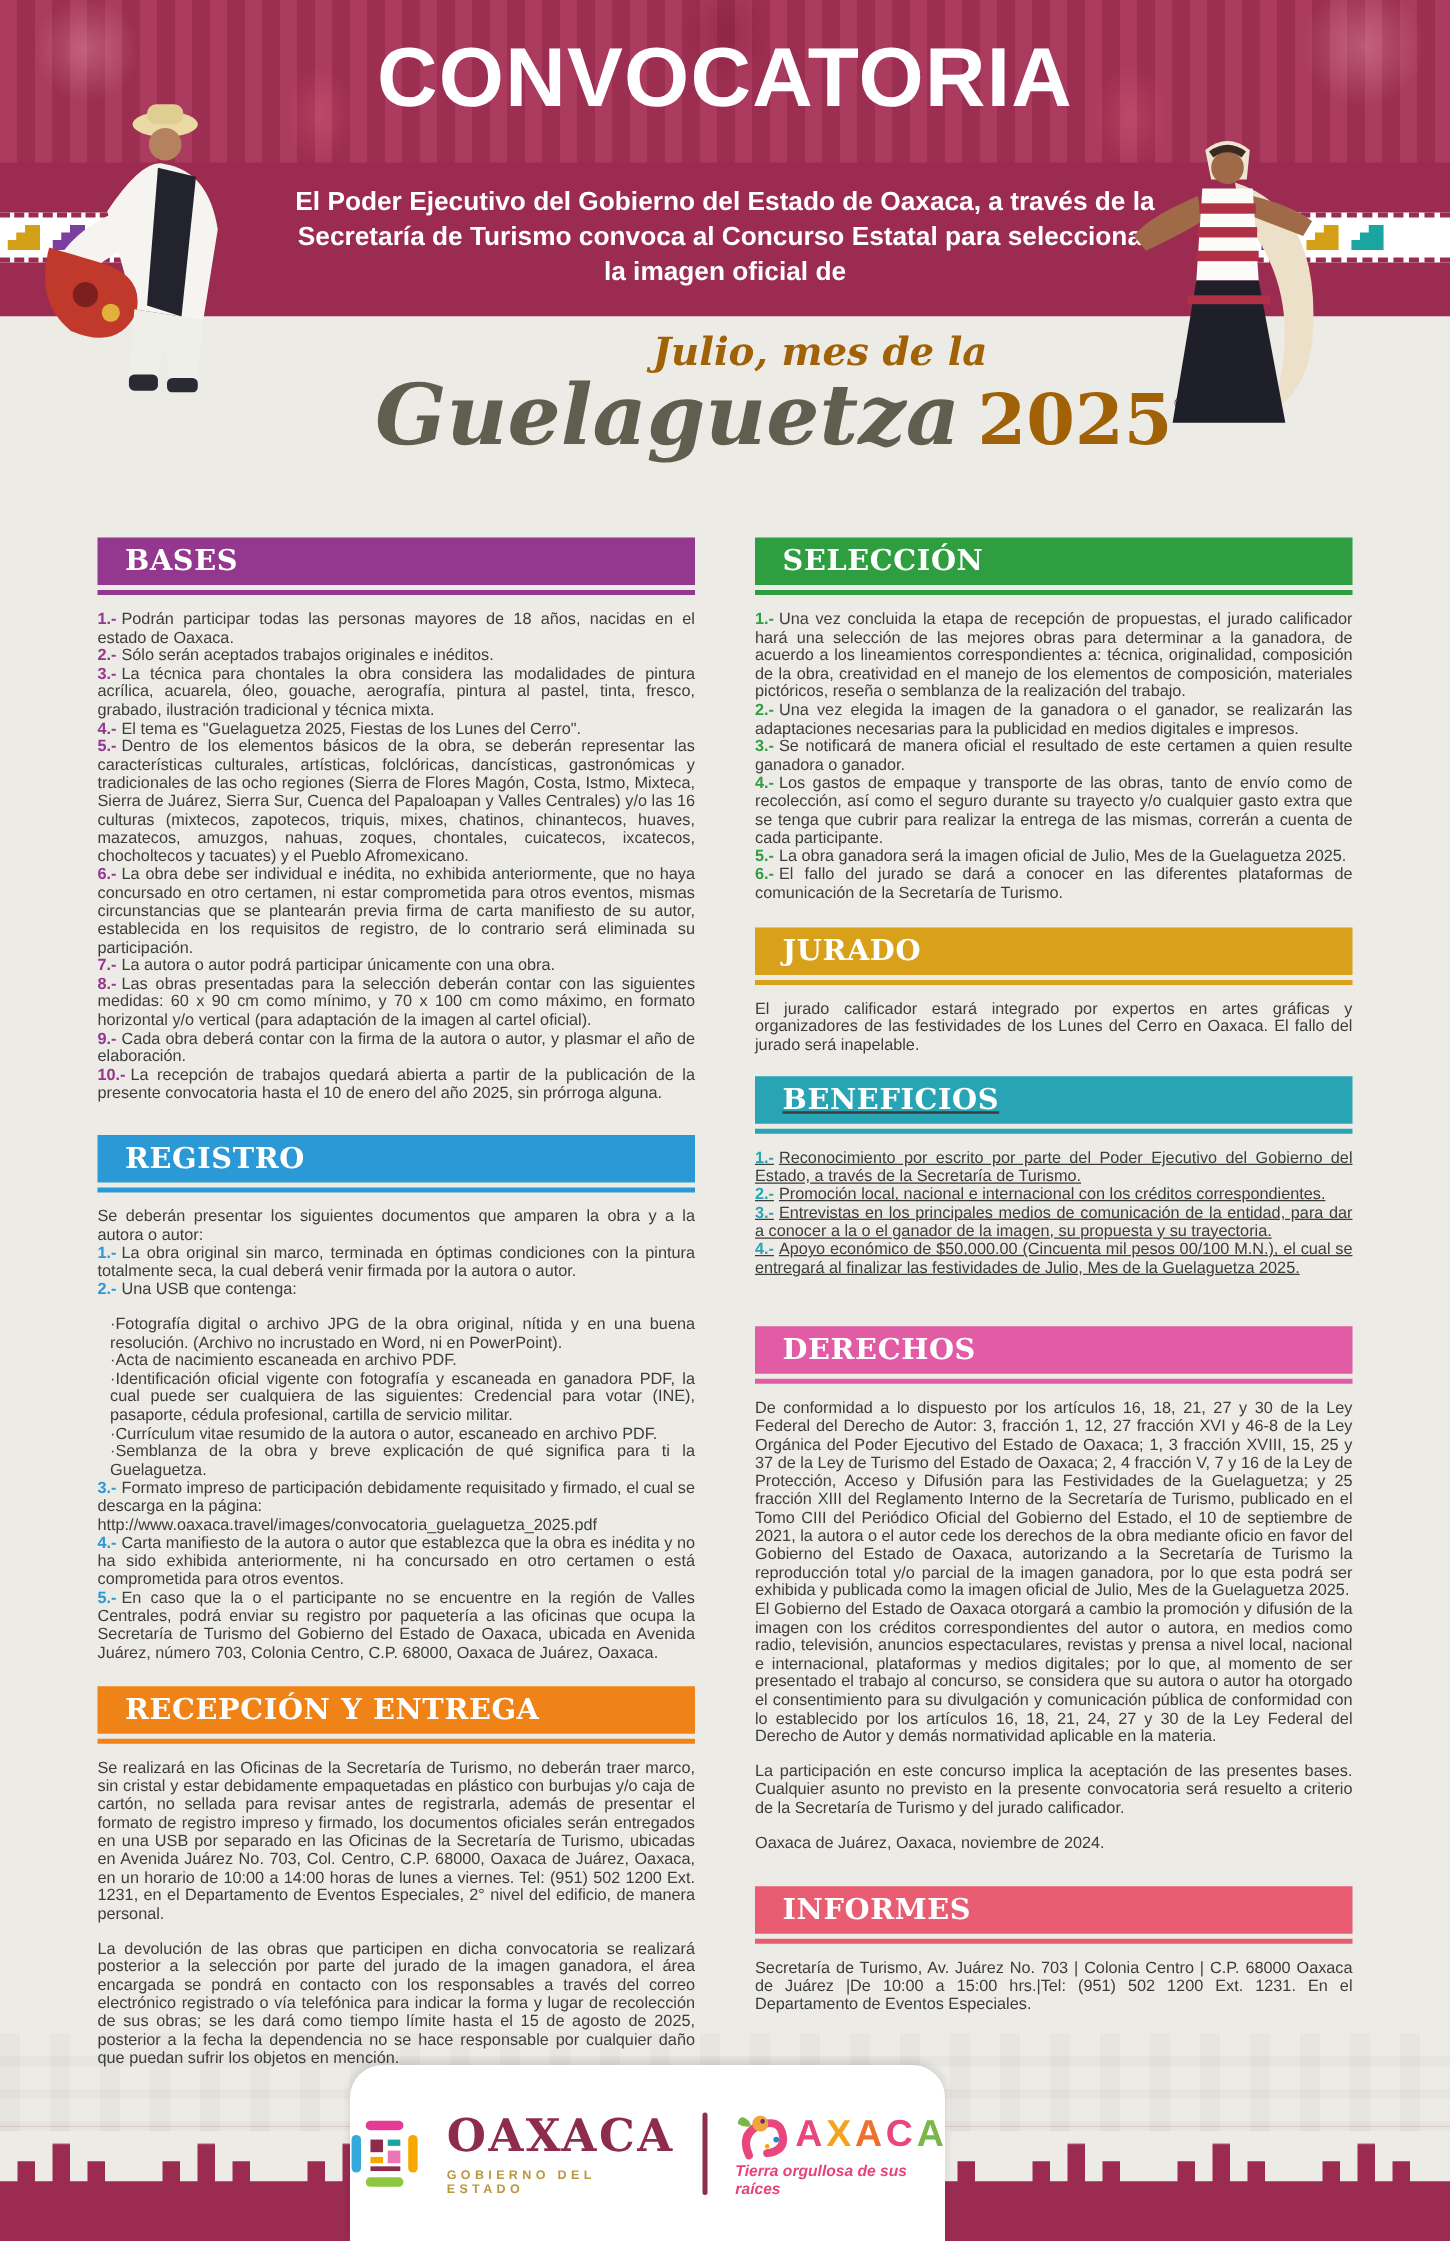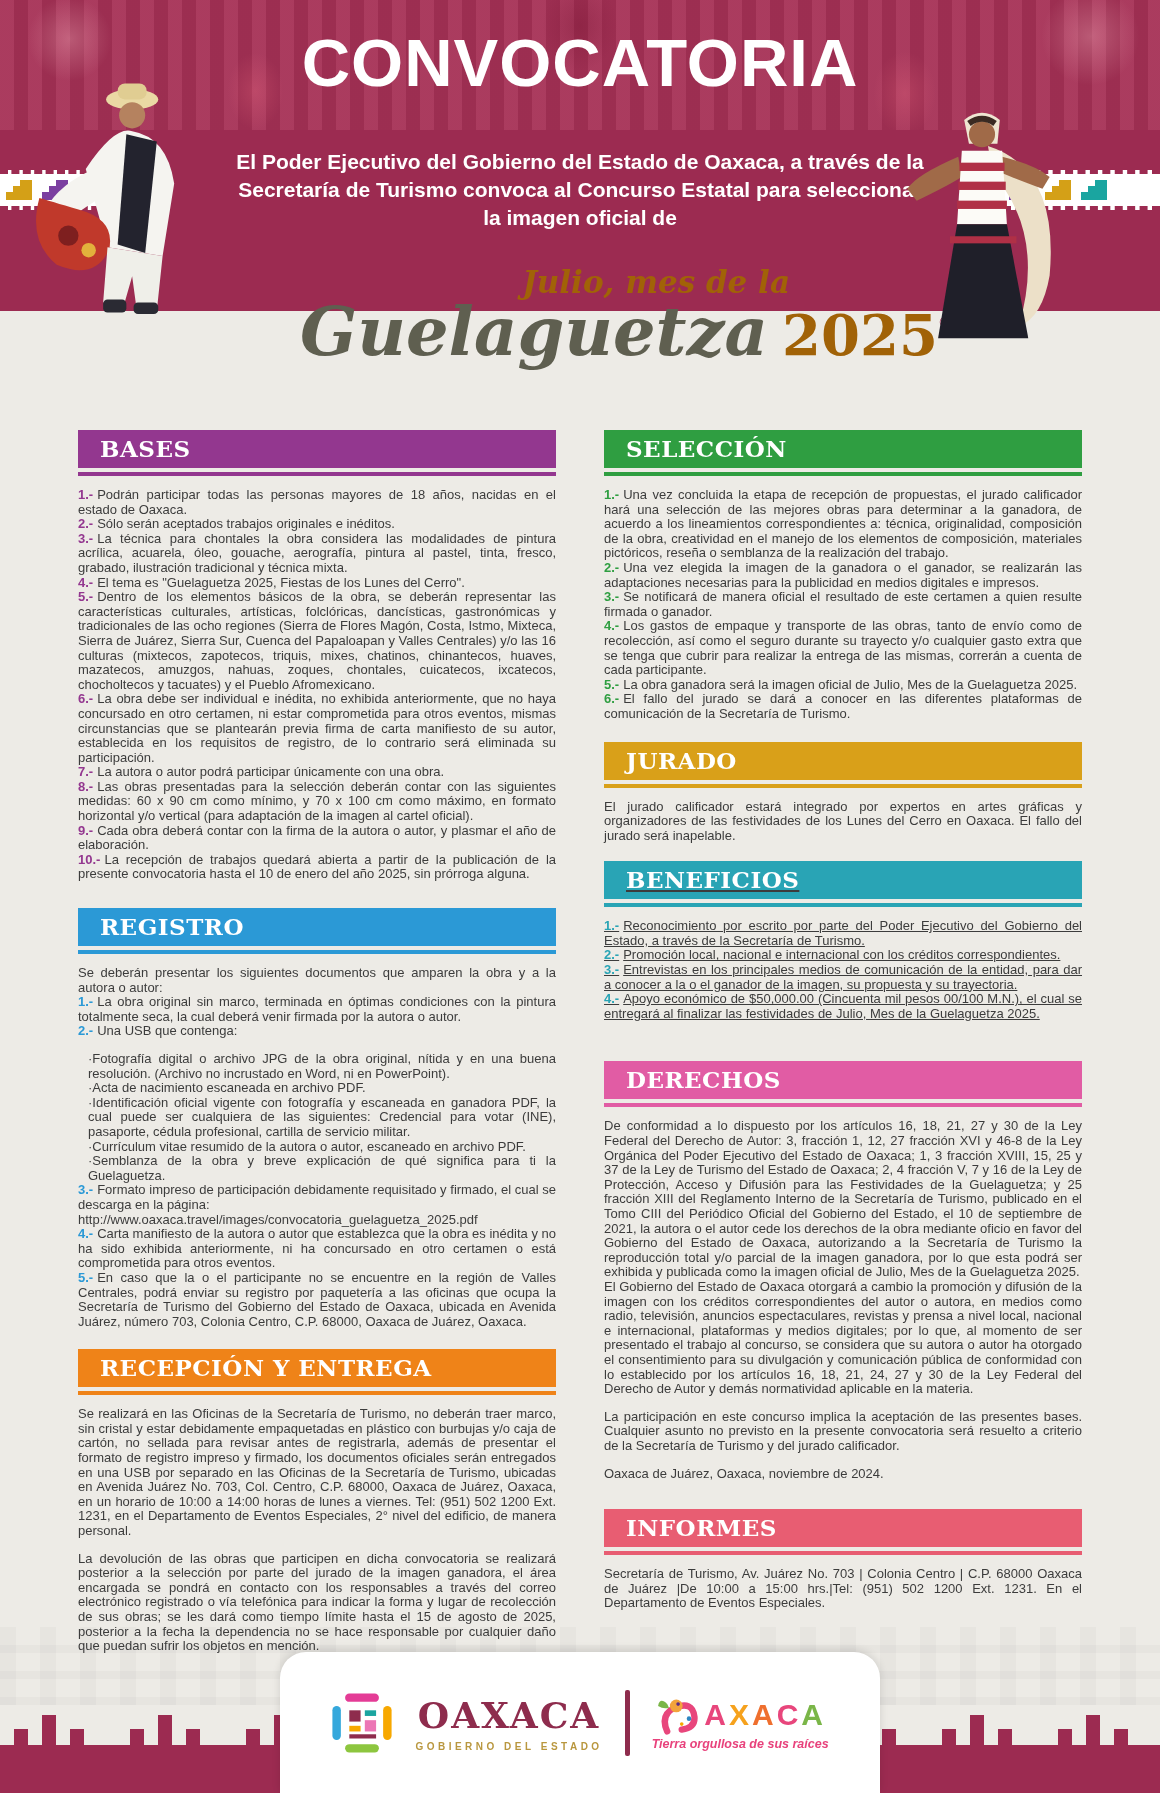--- a/index.html
+++ b/index.html
@@ -1,19 +1,19 @@
 <!DOCTYPE html>
 <html><head>
 <meta charset="utf-8">
 <style>
   html,body{margin:0;padding:0;}
   .page{position:relative;width:1160px;height:1793px;background:#edebe6;overflow:hidden;
         font-family:"Liberation Sans",sans-serif;color:#3c3c3c;}
   
-  .hero{position:absolute;top:0;left:0;width:100%;height:311px;background:#9c2b51;}
+  .hero{position:absolute;top:0;left:0;width:100%;height:253px;background:#9c2b51;}
   .hero::before{content:"";position:absolute;top:0;left:0;width:100%;height:130px;
      background:
        radial-gradient(60px 60px at 6% 30%, rgba(255,190,200,.30), rgba(255,190,200,0) 70%),
        radial-gradient(70px 70px at 94% 28%, rgba(255,190,200,.30), rgba(255,190,200,0) 70%),
        radial-gradient(40px 55px at 22% 70%, rgba(255,120,140,.22), rgba(255,120,140,0) 70%),
        radial-gradient(45px 60px at 78% 72%, rgba(255,120,140,.22), rgba(255,120,140,0) 70%),
        radial-gradient(50px 60px at 50% 20%, rgba(120,20,50,.35), rgba(120,20,50,0) 75%),
        repeating-linear-gradient(90deg, rgba(255,255,255,.05) 0 14px, rgba(0,0,0,.06) 14px 28px),
        #a63156;}
   .hero h1{position:absolute;top:24px;left:0;width:100%;margin:0;text-align:center;
@@ -58,21 +58,21 @@
   .sec-beneficios{--c:#29a4b5;margin-top:18px;text-decoration:underline;}
   .sec-derechos{--c:#e15ca4;margin-top:40px;}
   .sec-informes{--c:#e85d72;margin-top:28px;}
   .date-line{margin:0;text-align:left;}
   
   .foot-gray{position:absolute;left:0;bottom:88px;width:100%;height:78px;z-index:0;opacity:.6;
      background:
        repeating-linear-gradient(90deg, rgba(0,0,0,.045) 0 16px, rgba(0,0,0,0) 16px 40px),
        repeating-linear-gradient(0deg, rgba(0,0,0,.04) 0 8px, rgba(0,0,0,0) 8px 26px);}
   .foot-band{position:absolute;left:0;bottom:0;width:100%;height:92px;z-index:1;display:block;}
-  .footcard{position:absolute;left:280px;top:1652px;width:600px;height:141px;z-index:3;
+  .footcard{position:absolute;left:280px;top:1652px;width:476px;height:141px;z-index:3;
      background:#fff;border-radius:26px 26px 0 0;box-shadow:0 -2px 8px rgba(0,0,0,.12);
      display:flex;align-items:center;justify-content:center;gap:22px;}
   .b1{display:flex;flex-direction:column;align-items:center;}
   .b1name{font-family:"DejaVu Serif",serif;font-weight:bold;font-size:36px;color:#8e2c4d;letter-spacing:2px;}
   .b1sub{font-size:10px;font-weight:bold;letter-spacing:3.5px;color:#b9973f;margin-top:5px;}
   .vdiv{width:5px;height:66px;background:#8e2c4d;border-radius:2px;}
   .b2{display:flex;flex-direction:column;align-items:center;}
   .b2row{display:flex;align-items:center;gap:2px;}
   .L{font-size:30px;font-weight:bold;letter-spacing:1px;}
   .L1{color:#e8467c;} .L2{color:#f6a21d;} .L3{color:#ef6f2e;} .L4{color:#e8467c;} .L5{color:#7ab648;}
@@ -204,21 +204,21 @@
     </div>
 
     <div class="col">
 
       <section class="sec-seleccion">
         <div class="sec-h">SELECCIÓN</div>
         <div class="sec-u"></div>
         <div class="body">
           <p class="item"><span class="num">1.-</span><span>Una vez concluida la etapa de recepción de propuestas, el jurado calificador hará una selección de las mejores obras para determinar a la ganadora, de acuerdo a los lineamientos correspondientes a: técnica, originalidad, composición de la obra, creatividad en el manejo de los elementos de composición, materiales pictóricos, reseña o semblanza de la realización del trabajo.</span></p>
           <p class="item"><span class="num">2.-</span><span>Una vez elegida la imagen de la ganadora o el ganador, se realizarán las adaptaciones necesarias para la publicidad en medios digitales e impresos.</span></p>
-          <p class="item"><span class="num">3.-</span><span>Se notificará de manera oficial el resultado de este certamen a quien resulte firmada o ganador.</span></p>
+          <p class="item"><span class="num">3.-</span><span>Se notificará de manera oficial el resultado de este certamen a quien resulte ganadora o ganador.</span></p>
           <p class="item"><span class="num">4.-</span><span>Los gastos de empaque y transporte de las obras, tanto de envío como de recolección, así como el seguro durante su trayecto y/o cualquier gasto extra que se tenga que cubrir para realizar la entrega de las mismas, correrán a cuenta de cada participante.</span></p>
           <p class="item"><span class="num">5.-</span><span>La obra ganadora será la imagen oficial de Julio, Mes de la Guelaguetza 2025.</span></p>
           <p class="item"><span class="num">6.-</span><span>El fallo del jurado se dará a conocer en las diferentes plataformas de comunicación de la Secretaría de Turismo.</span></p>
         </div>
       </section>
 
       <section class="sec-jurado">
         <div class="sec-h">JURADO</div>
         <div class="sec-u"></div>
         <div class="body">

